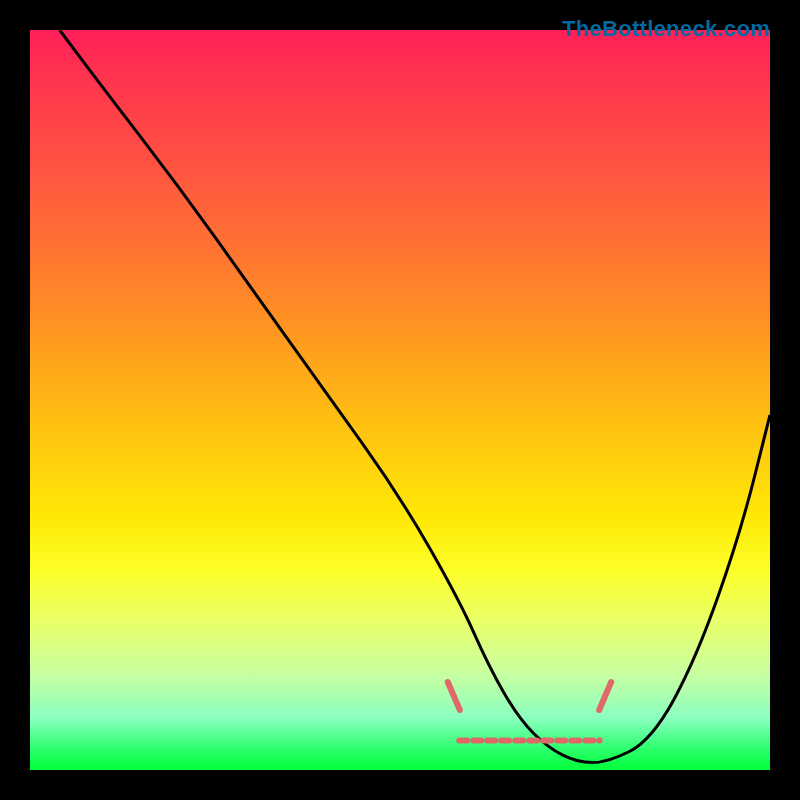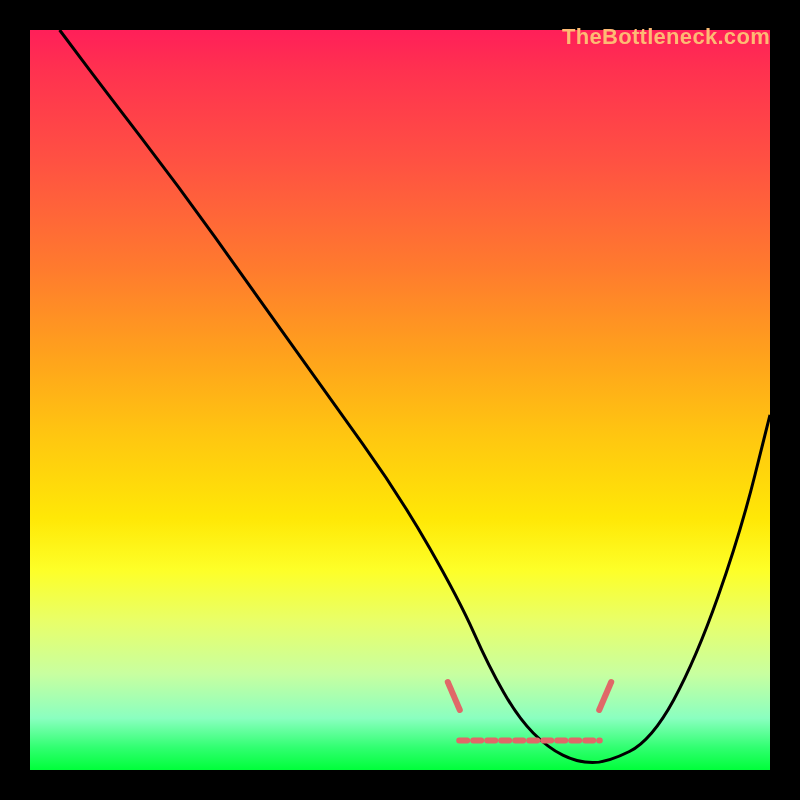--- a/index.html
+++ b/index.html
@@ -36,23 +36,23 @@
       #fdff28 73%,
       #e8ff6a 80%,
       #c8ffa0 87%,
       #8affc0 93%,
       #30ff70 97%,
       #00ff3a 100%
     );
   }
   .watermark {
     position: absolute;
-    top: 24px;
+    top: 16px;
     right: 30px;
-    color: #fdba74;
+    color: #0369a1;
     font-size: 22px;
     font-weight: 600;
     letter-spacing: 0.3px;
   }
   svg.curve {
     position: absolute;
     left: 0;
     top: 0;
     width: 740px;
     height: 740px;

